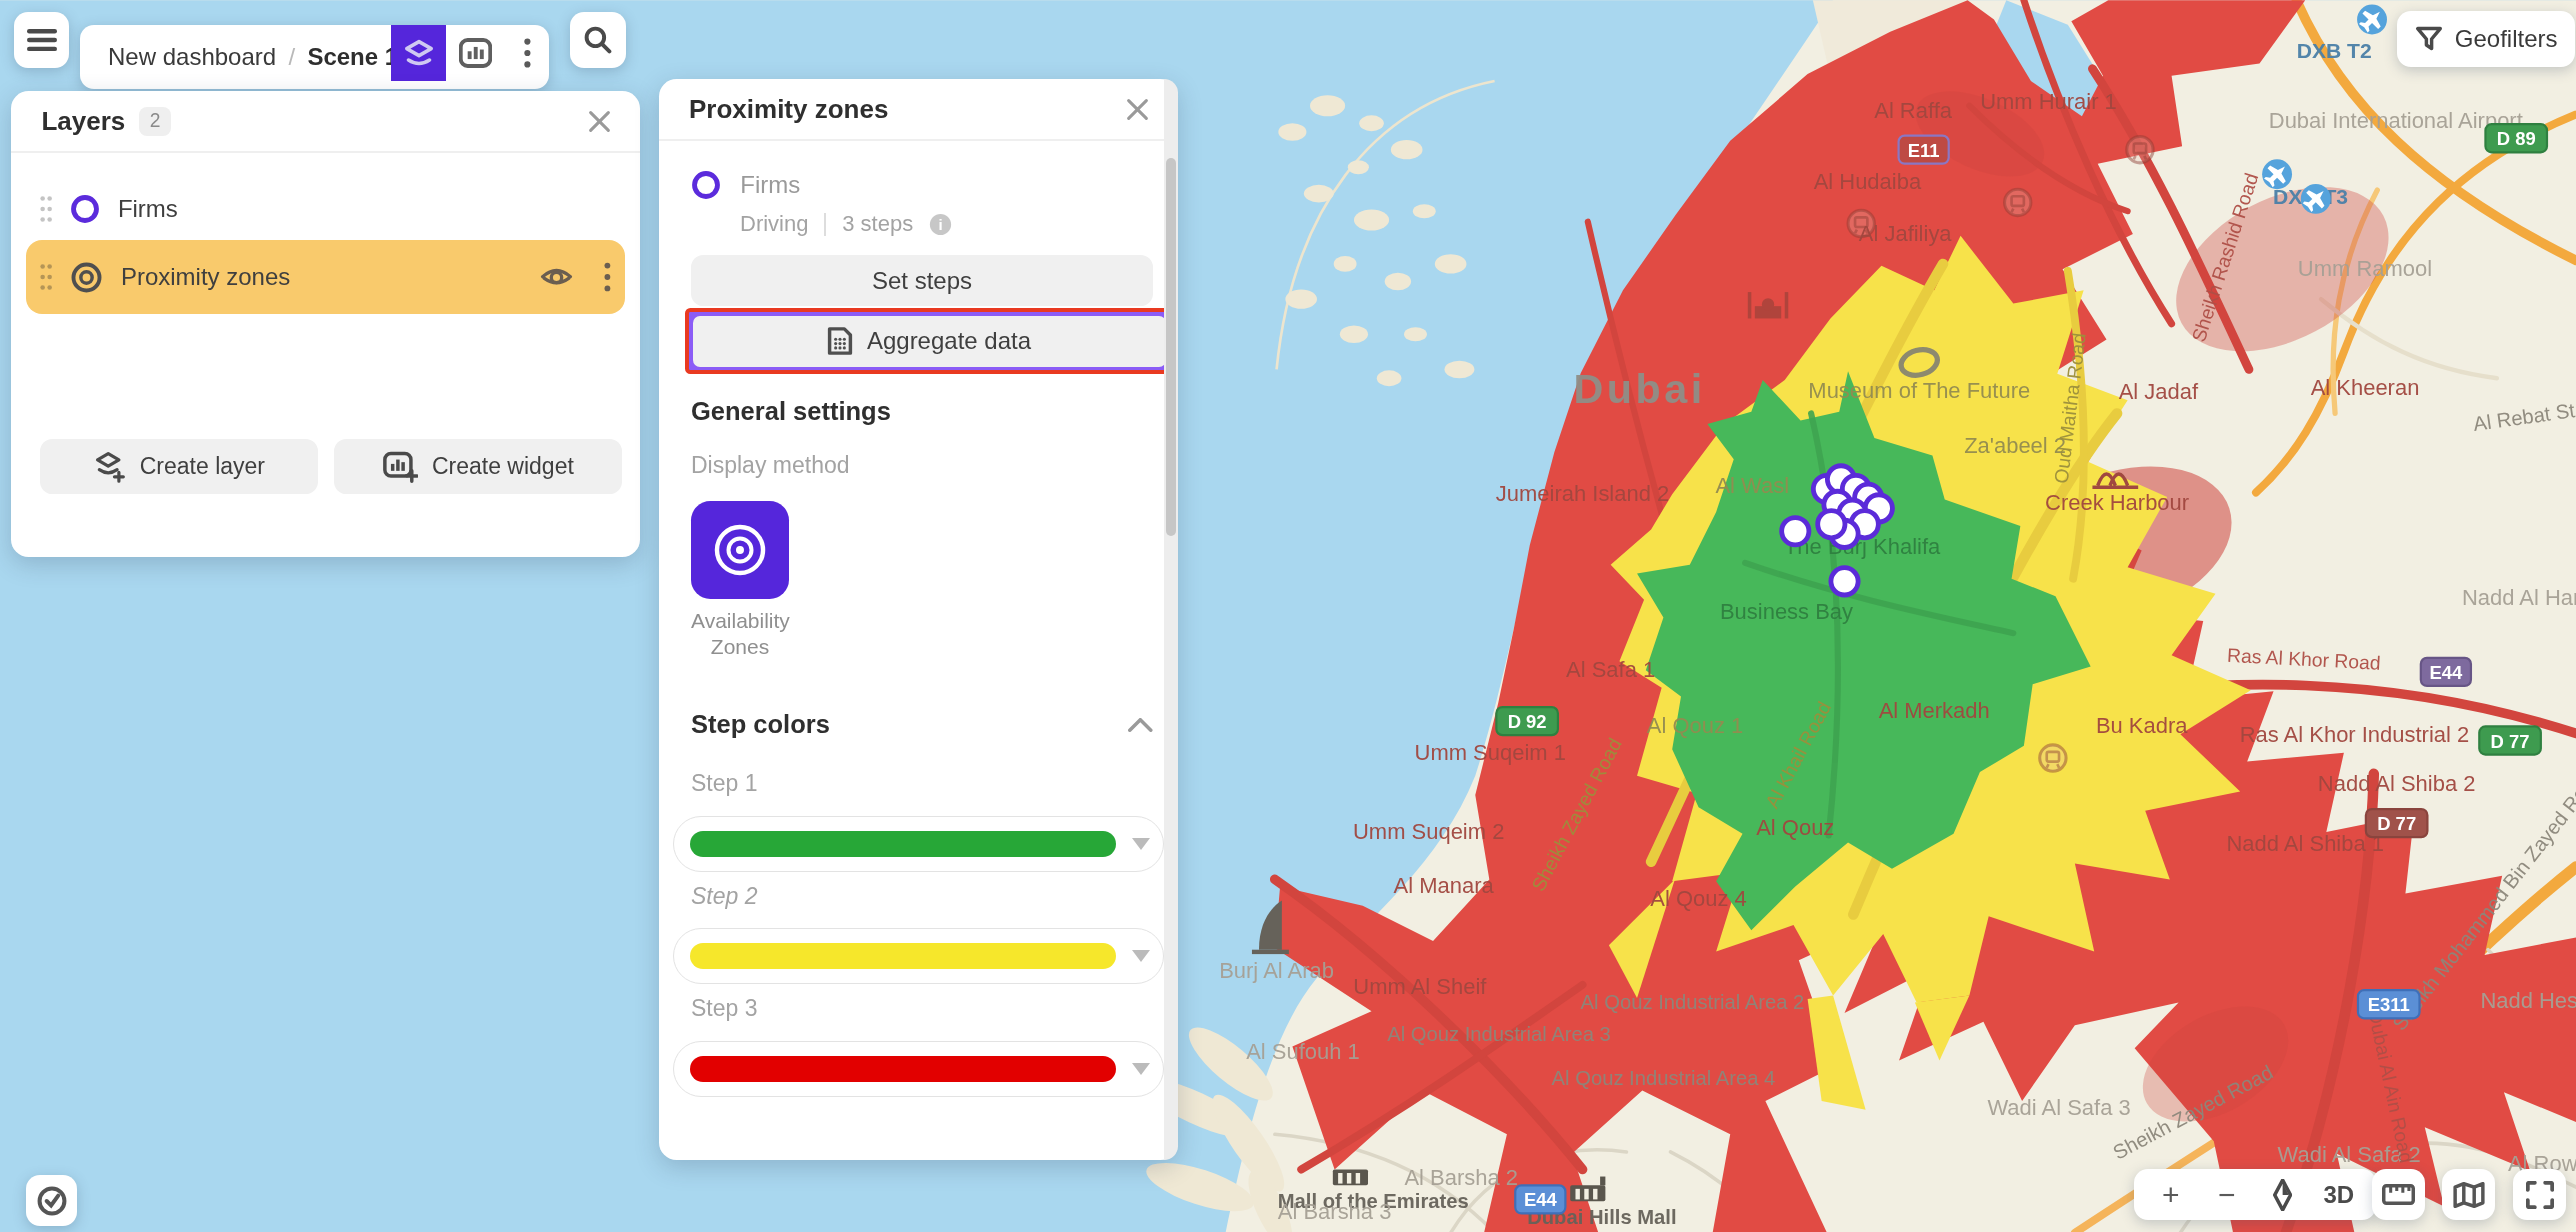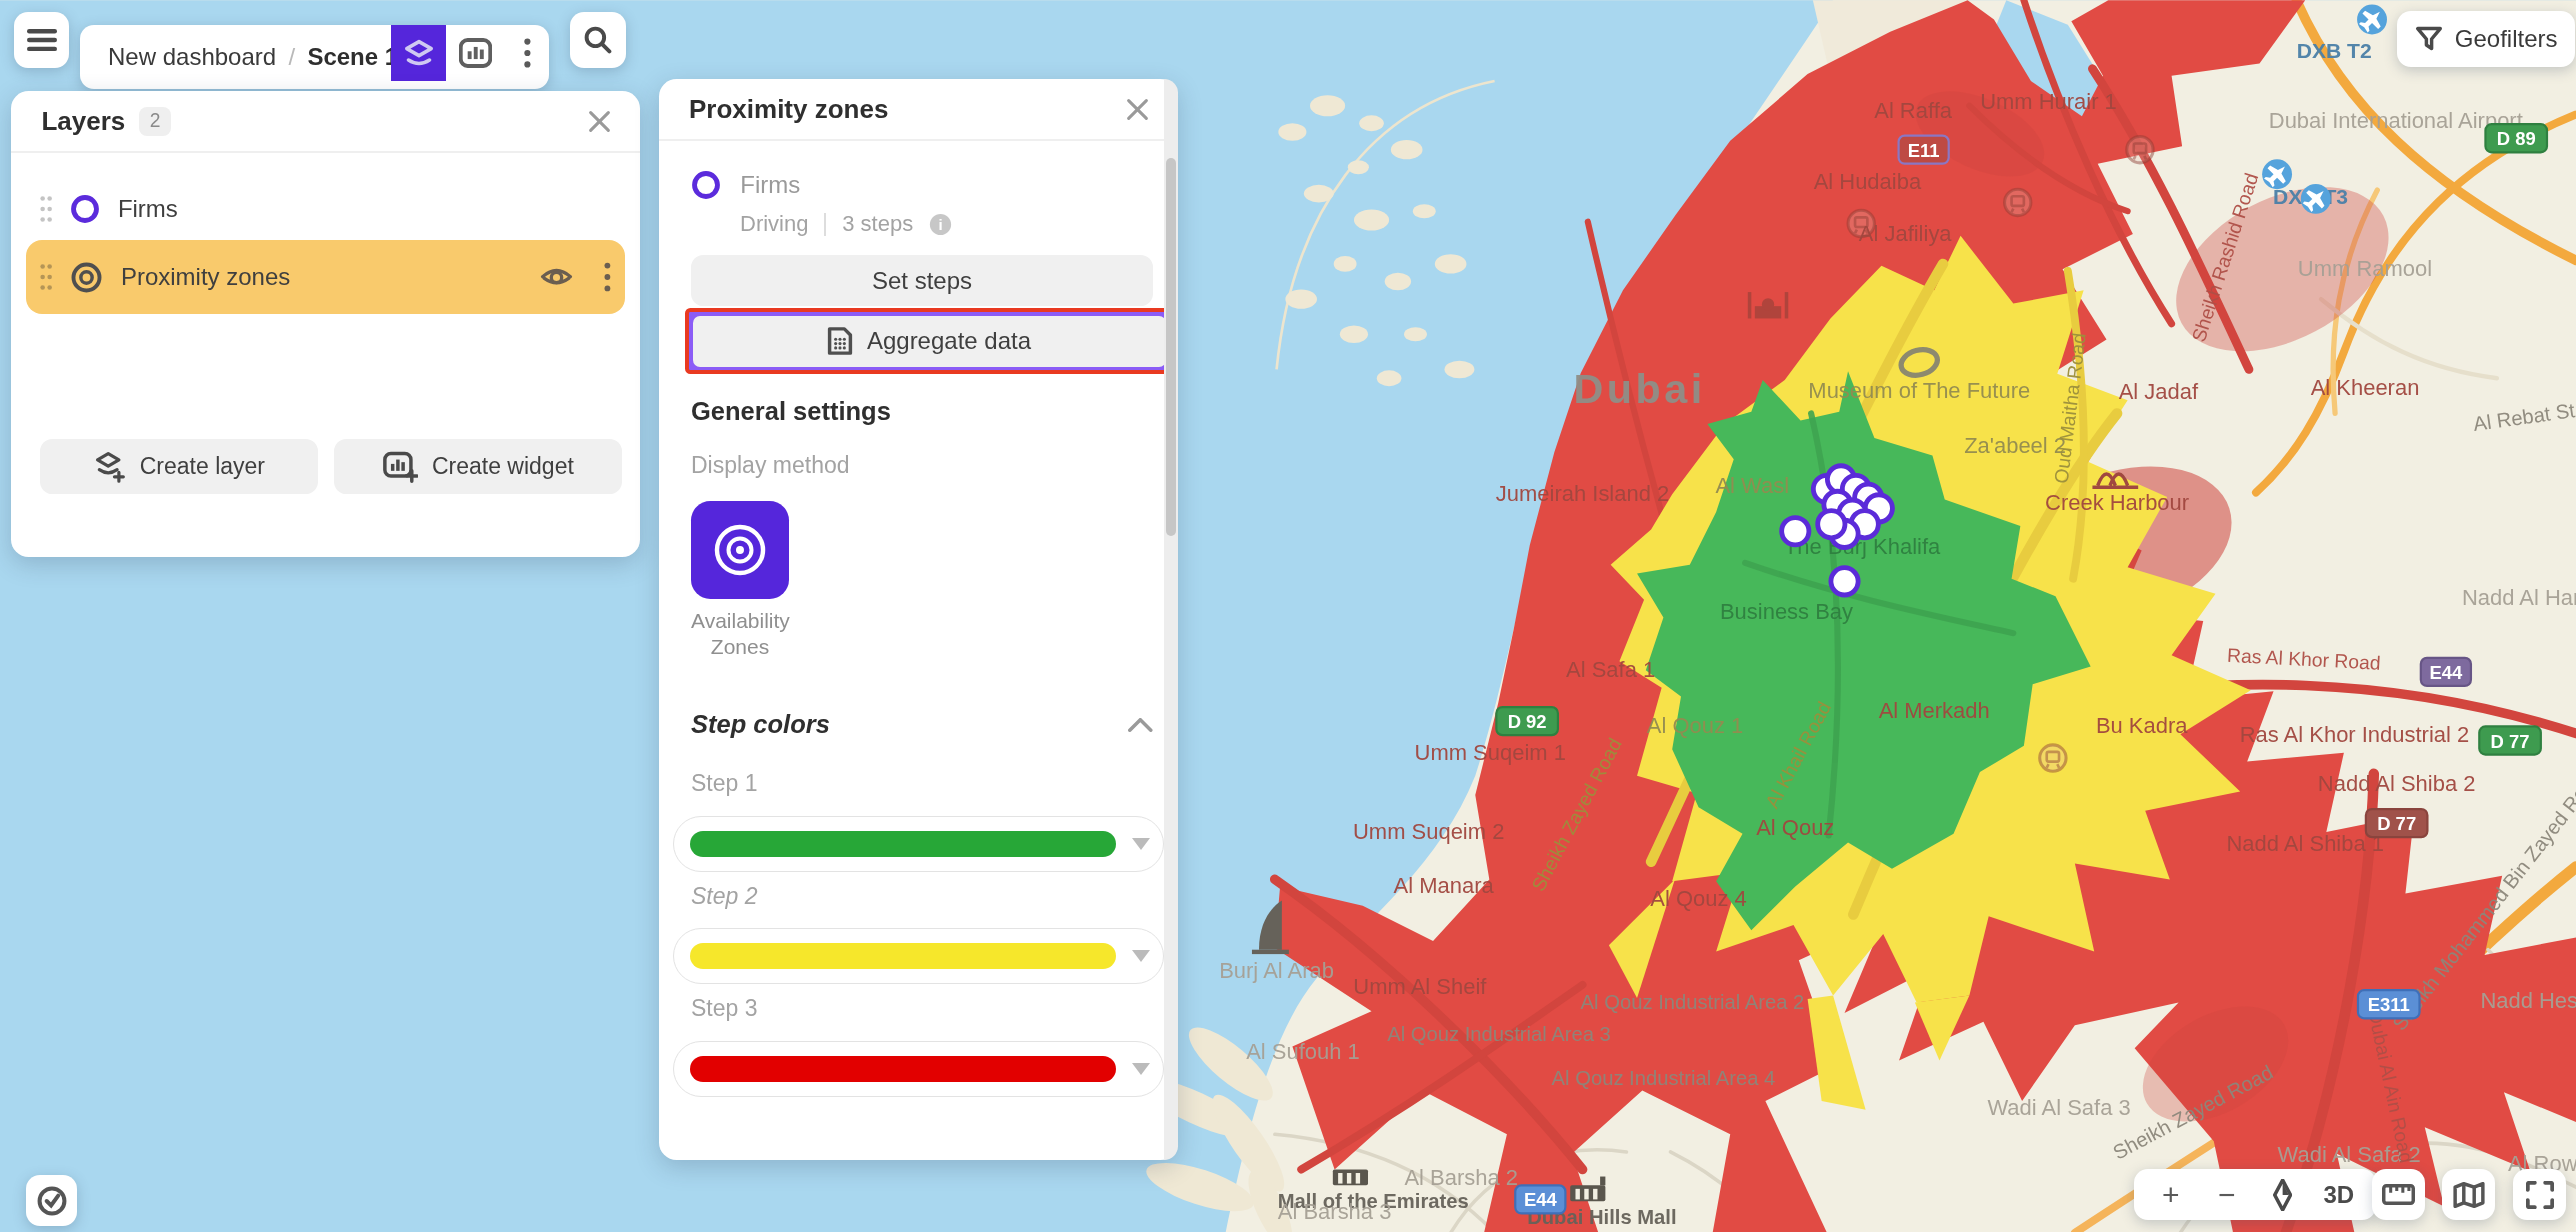--- a/index.html
+++ b/index.html
@@ -48,21 +48,21 @@
   .vbar{width:1.8px;height:23px;background:#DDD;}
   .wide-btn{left:32px;width:462px;height:51px;background:#F0F0F0;border-radius:12.3px;display:flex;align-items:center;justify-content:center;gap:14px;font-size:24px;color:#3F3F3F;box-sizing:border-box;}
   #set-steps{top:176px;position:absolute;}
   #agg-wrap{position:absolute;left:26px;top:229px;width:473px;border:4.4px solid #E93A21;border-radius:5.3px;padding:3.5px;background:#8b5cf6;}
   #agg-btn{width:100%;height:51px;background:#F0F0F0;border-radius:7px;display:flex;align-items:center;justify-content:center;gap:14px;font-size:24px;color:#3F3F3F;}
   .sec-title{font-size:25.5px;font-weight:700;color:#2F2F2F;}
   #gen-title{top:318px;}
   #disp-label{top:373px;font-size:23px;color:#A3A3A3;}
   #dm-tile{top:422px;width:98px;height:98px;background:#5526DB;border-radius:19.3px;display:flex;align-items:center;justify-content:center;}
   #dm-caption{top:529px;width:98px;text-align:center;font-size:21px;color:#8F8F8F;line-height:26px;}
-  #stepcolors-row{top:631px;width:462px;display:flex;align-items:center;font-style:italic;}
+  #stepcolors-row{top:631px;width:462px;display:flex;align-items:center;}
   #stepcolors-row .chev{margin-left:auto;}
   .step-label{font-size:23px;color:#A3A3A3;}
   #s1l{top:691px;} #s2l{top:804px;font-style:italic;} #s3l{top:916px;text-align:right;}
   .color-select{position:absolute;left:14px;width:491px;height:56px;border:1.8px solid #E3E3E3;border-radius:28px;box-sizing:border-box;background:#fff;display:flex;align-items:center;}
   #s1{top:737px;} #s2{top:849px;} #s3{top:962px;}
   .color-bar{margin-left:16px;width:426px;height:26px;border-radius:13px;}
   .caret{margin-left:16px;width:0;height:0;border-left:9.7px solid transparent;border-right:9.7px solid transparent;border-top:12.3px solid #BBB;}
 
   
   #zoom-pill{left:2134px;top:1169px;width:224px;height:51px;justify-content:space-around;padding:0 8.8px;}

